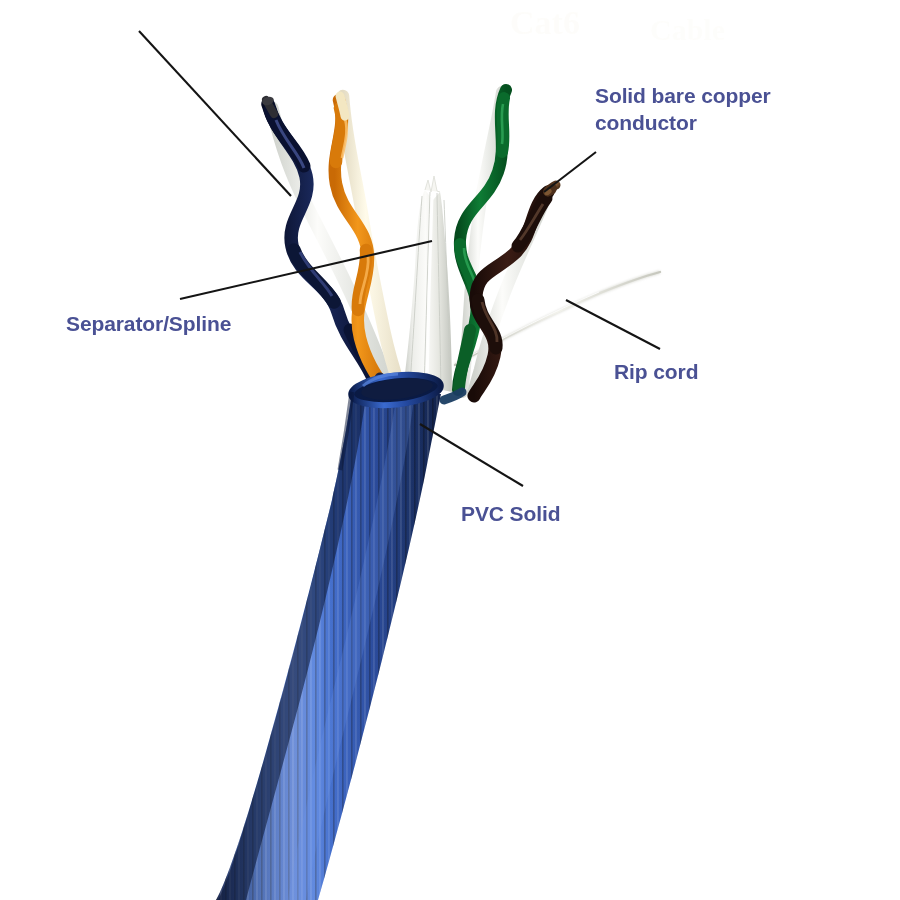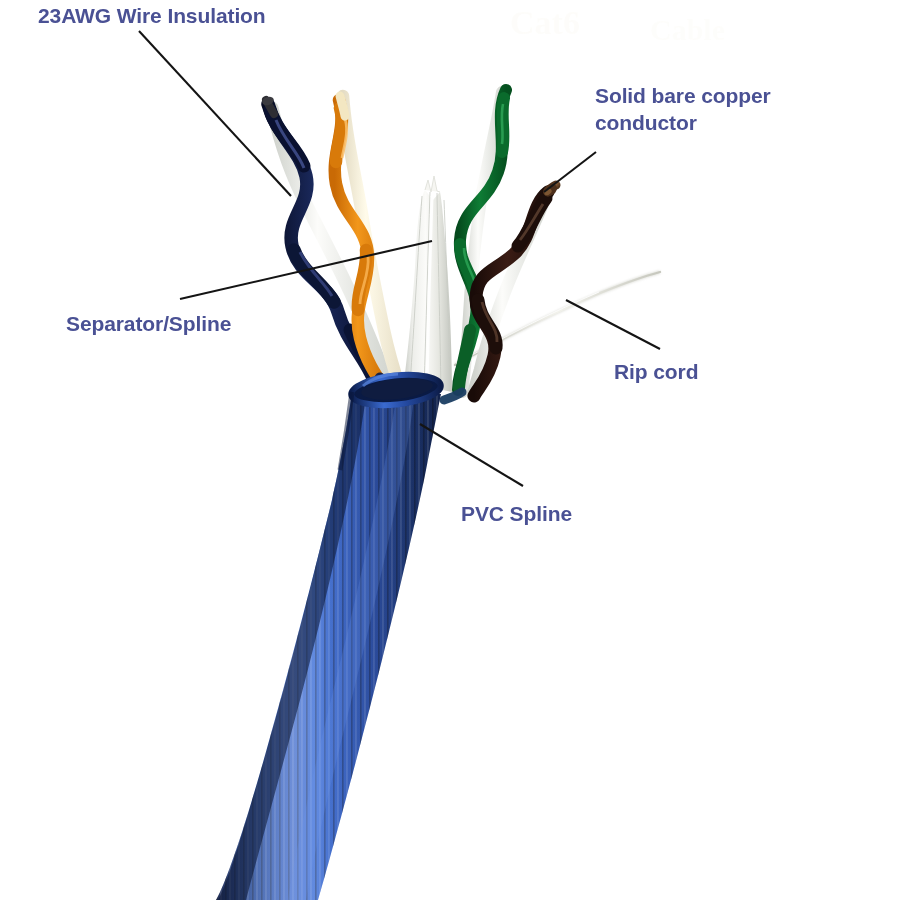--- a/index.html
+++ b/index.html
@@ -300,24 +300,23 @@
 
     <g stroke="#141414" fill="none" stroke-width="2.1">
       <line x1="139" y1="31" x2="291" y2="196"></line>
       <line x1="596" y1="152" x2="544" y2="192"></line>
       <line x1="180" y1="299" x2="432" y2="241"></line>
       <line x1="660" y1="349" x2="566" y2="300"></line>
       <line x1="523" y1="486" x2="420" y2="424"></line>
     </g>
   </svg>
 
-  <div class="label" id="lbl-awg">23AWG Wire Insulation</div>
 
   <div class="label" id="lbl-copper">Solid bare copper
 conductor</div>
 
   <div class="label" id="lbl-spline">Separator/Spline</div>
 
   <div class="label" id="lbl-rip">Rip cord</div>
 
-  <div class="label" id="lbl-pvc">PVC Spline</div>
+  <div class="label" id="lbl-pvc">PVC Solid</div>
 
 </div>
 
 </body></html>

